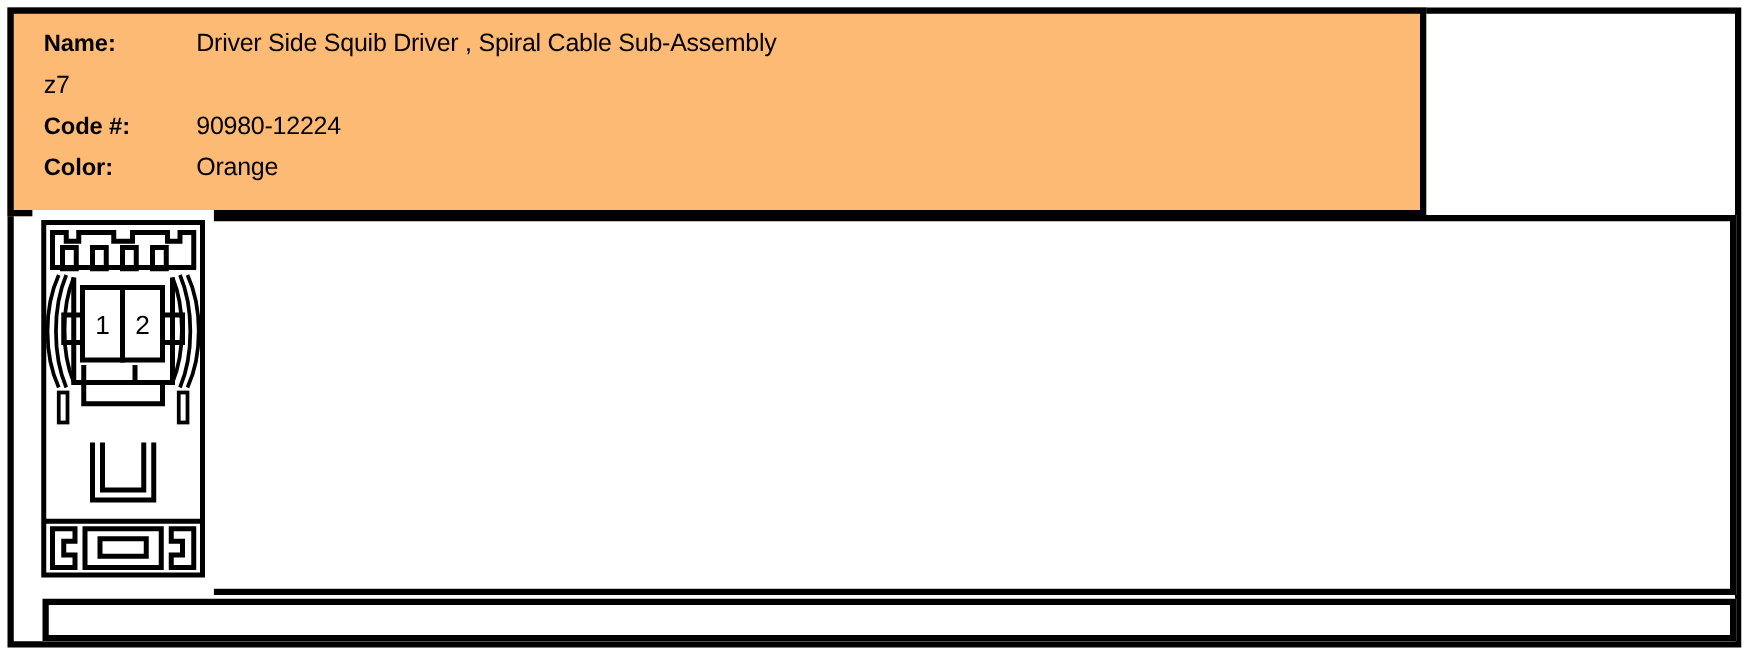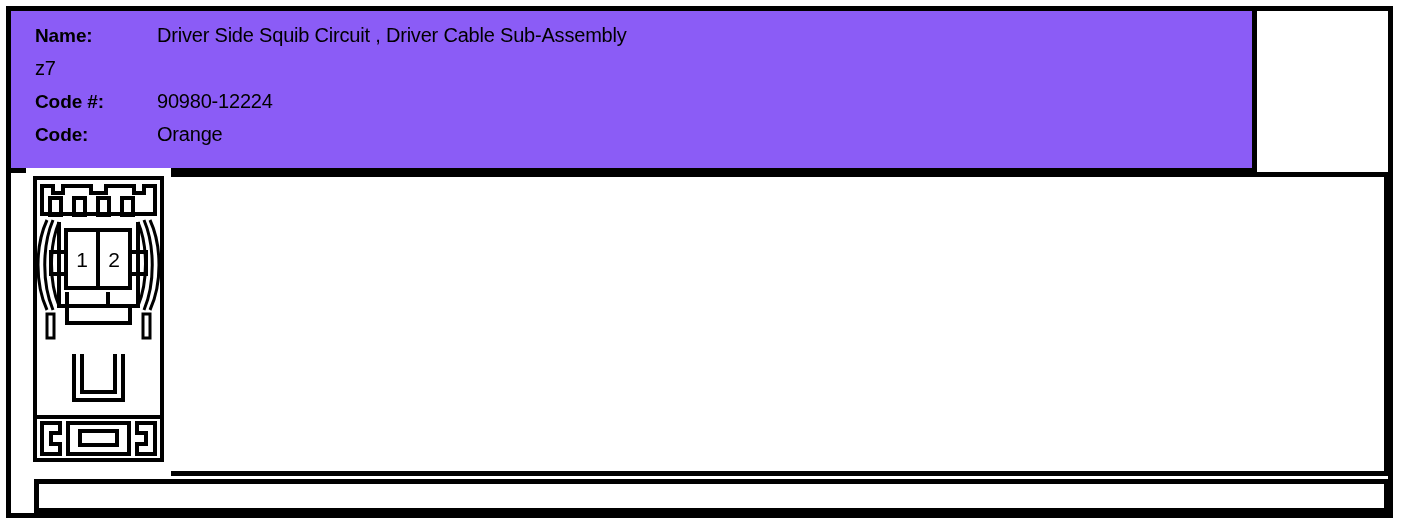--- a/index.html
+++ b/index.html
@@ -33,28 +33,28 @@
     border: 5px solid #000;
     box-sizing: border-box;
     background: #fff;
   }
 
   
   .info-panel {
     position: absolute;
     left: 6px;
     top: 6px;
-    width: 1251px;
+    width: 1135px;
     height: 167px;
     box-sizing: border-box;
     border-left: 5px solid #000;
     border-top: 5px solid #000;
     border-right: 5px solid #000;
     border-bottom: 5px solid #000;
-    background: #8b5cf6;
+    background: #fdba74;
   }
 
   .info-rows {
     position: absolute;
     left: 24px;
     top: 8px;
     width: 1320px;
   }
   .info-row {
     display: flex;
@@ -128,34 +128,34 @@
 
 <div id="page">
 
   <div class="outer-frame"></div>
 
   <div class="info-panel">
     <div class="info-rows">
 
       <div class="info-row">
         <div class="info-label">Name:</div>
-        <div class="info-value">Driver Side Squib Circuit , Driver Cable Sub-Assembly</div>
+        <div class="info-value">Driver Side Squib Driver , Spiral Cable Sub-Assembly</div>
       </div>
 
       <div class="info-row">
         <div class="info-value">z7</div>
       </div>
 
       <div class="info-row">
         <div class="info-label">Code #:</div>
         <div class="info-value">90980-12224</div>
       </div>
 
       <div class="info-row">
-        <div class="info-label">Code:</div>
+        <div class="info-label">Color:</div>
         <div class="info-value">Orange</div>
       </div>
 
     </div>
   </div>
 
   <div class="diagram-panel"></div>
 
   <div class="footer-strip"></div>
 

